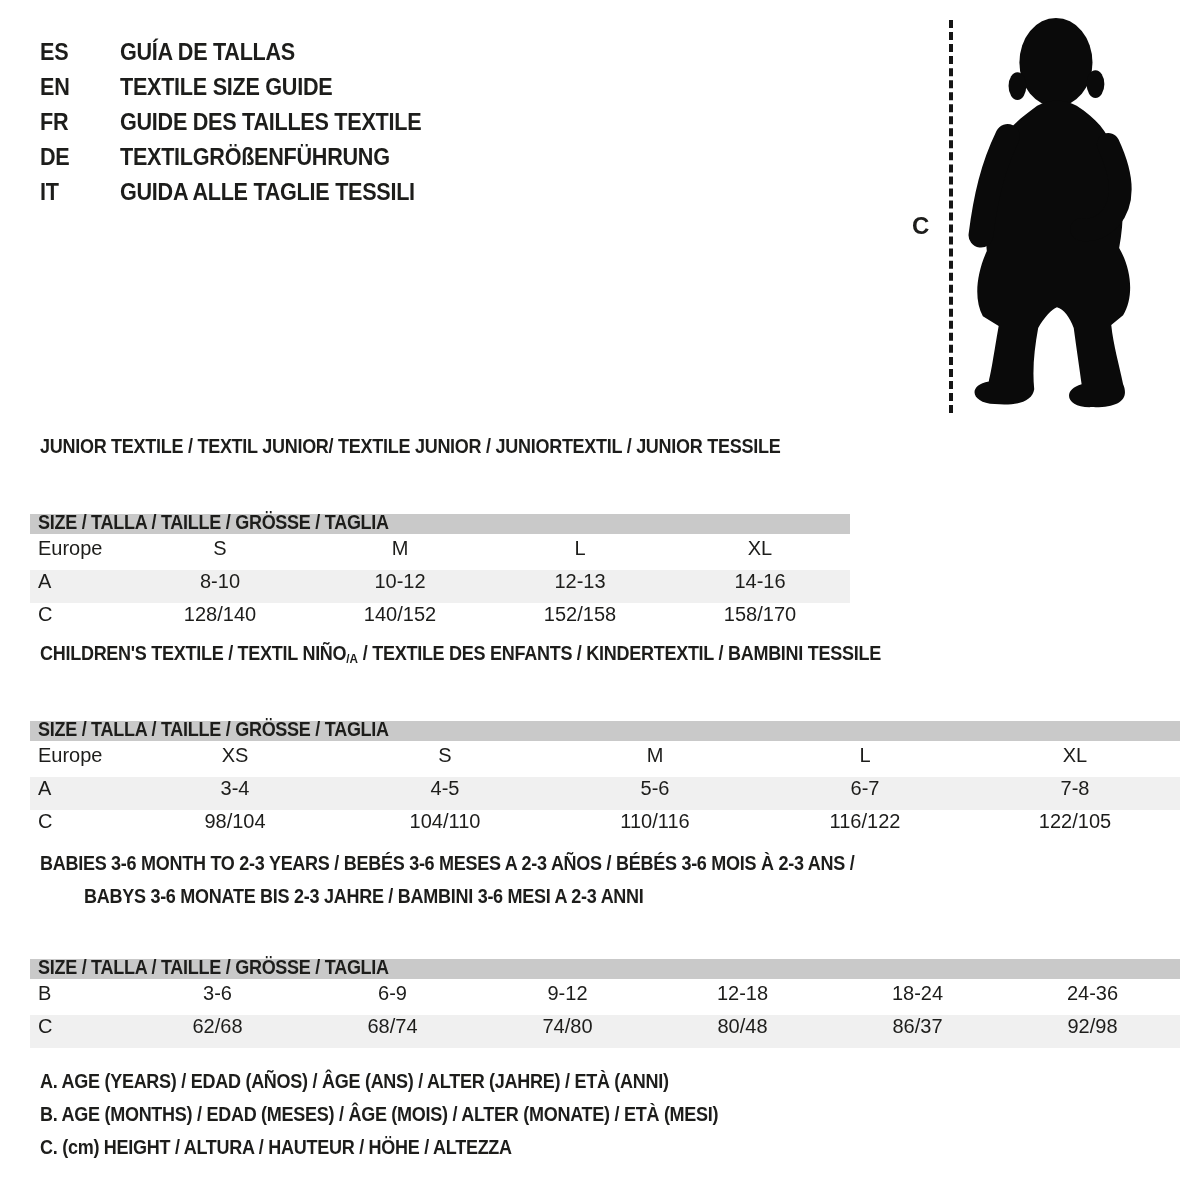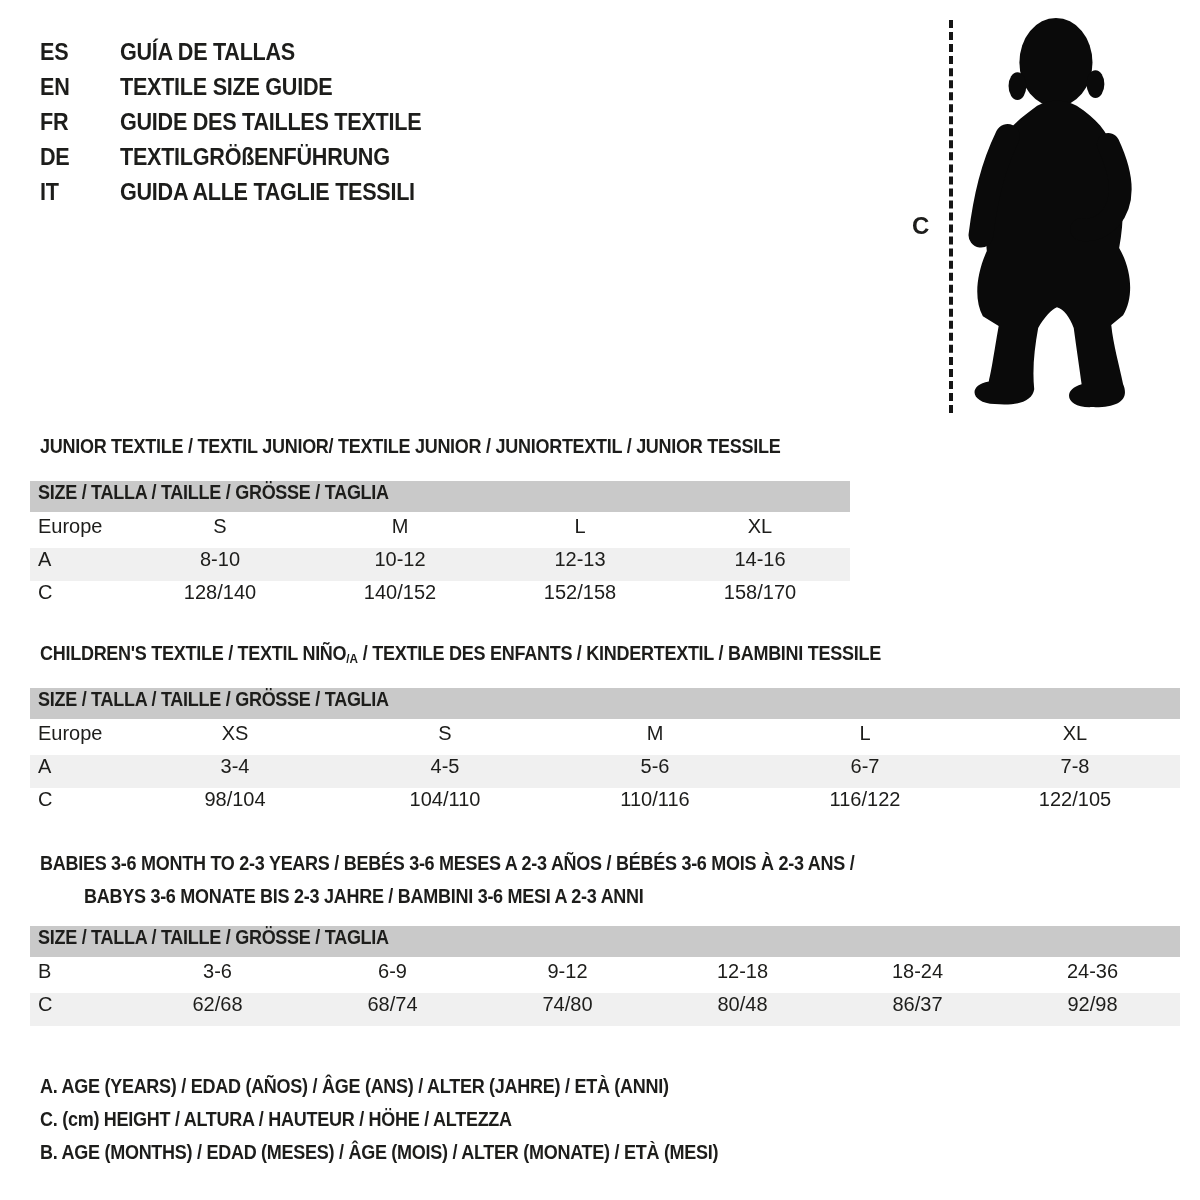--- a/index.html
+++ b/index.html
@@ -45,32 +45,32 @@
   }
   .subpart{
     font-size:13px;
     position:relative;top:3px;
     letter-spacing:0;
   }
   .size-table{position:absolute;left:30px;}
   .size-table.narrow{width:820px;}
   .size-table.wide{width:1150px;}
   .bar{
-    height:31px;background:var(--header-bar);
-    display:flex;align-items:flex-start;padding-left:8px;
-    font-weight:bold;font-size:20px;
+    height:20px;background:var(--header-bar);
+    display:flex;align-items:flex-end;padding-left:8px;
+    font-weight:bold;font-size:20px;margin-top:33px;
   }
   .trows{margin-top:3px;}
   .trow{display:flex;height:33px;align-items:flex-start;font-size:20px;}
   .trow.shaded{background:var(--row-shaded);}
   .tlabel{width:100px;padding-left:8px;}
   .tcell{flex:1;text-align:center;}
   
   .legend{position:absolute;left:40px;top:1070px;}
-  .legend-line{height:33px;font-weight:bold;font-size:20px;display:flex;align-items:center;}
+  .legend-line{height:33px;font-weight:bold;font-size:20px;display:flex;}
 </style>
 </head>
 <body>
 
 <div class="lang-block">
   <div class="lang-row">
     <span class="lang-code cond">ES</span>
     <span class="lang-label cond">GUÍA DE TALLAS</span>
   </div>
   <div class="lang-row">
@@ -225,18 +225,18 @@
         <div class="tcell">92/98</div>
       </div>
     </div>
 </div>
 
 <div class="legend">
   <div class="legend-line">
     <span class="cond">A. AGE (YEARS) / EDAD (AÑOS) / ÂGE (ANS) / ALTER (JAHRE) / ETÀ (ANNI)</span>
   </div>
   <div class="legend-line">
+    <span class="cond">B. AGE (MONTHS) / EDAD (MESES) / ÂGE (MOIS) / ALTER (MONATE) / ETÀ (MESI)</span>
+  </div>
+  <div class="legend-line">
     <span class="cond">C. (cm) HEIGHT / ALTURA / HAUTEUR / HÖHE / ALTEZZA</span>
   </div>
-  <div class="legend-line">
-    <span class="cond">B. AGE (MONTHS) / EDAD (MESES) / ÂGE (MOIS) / ALTER (MONATE) / ETÀ (MESI)</span>
-  </div>
 </div>
 
 </body></html>

